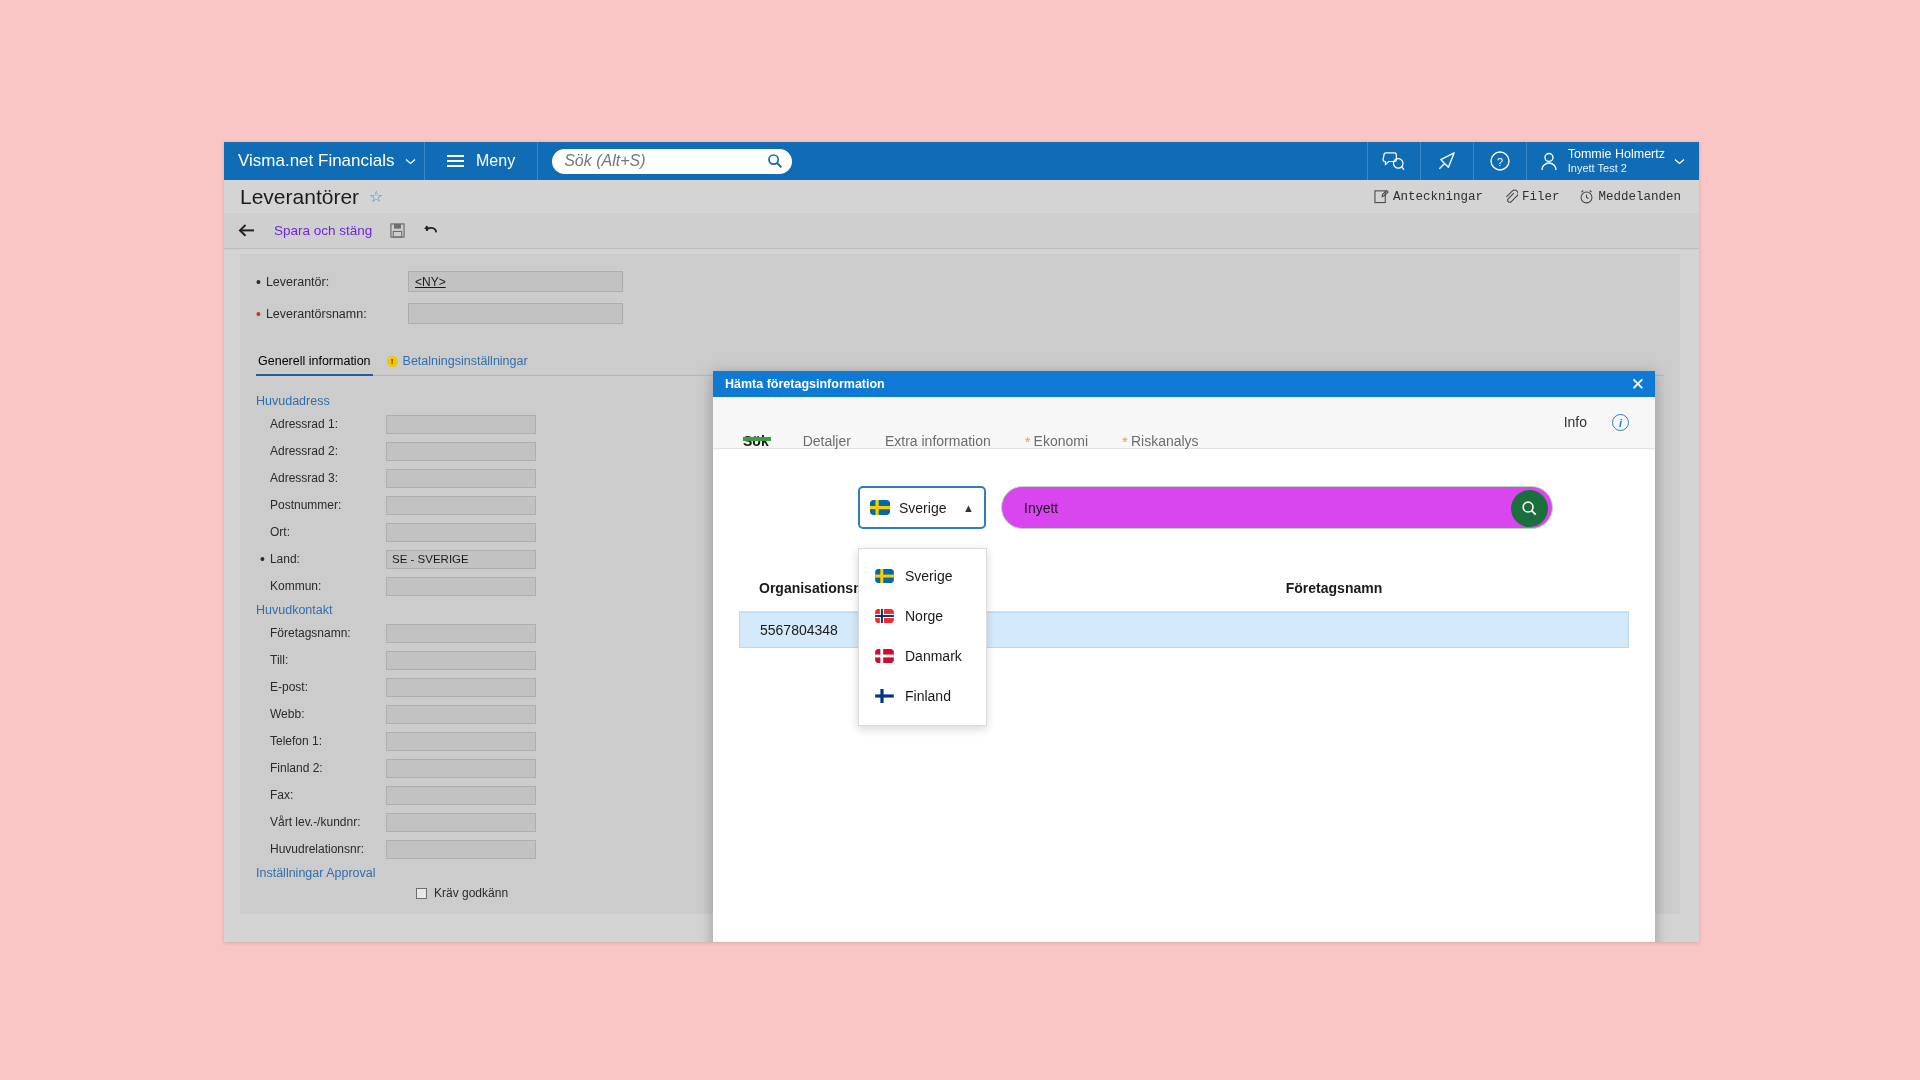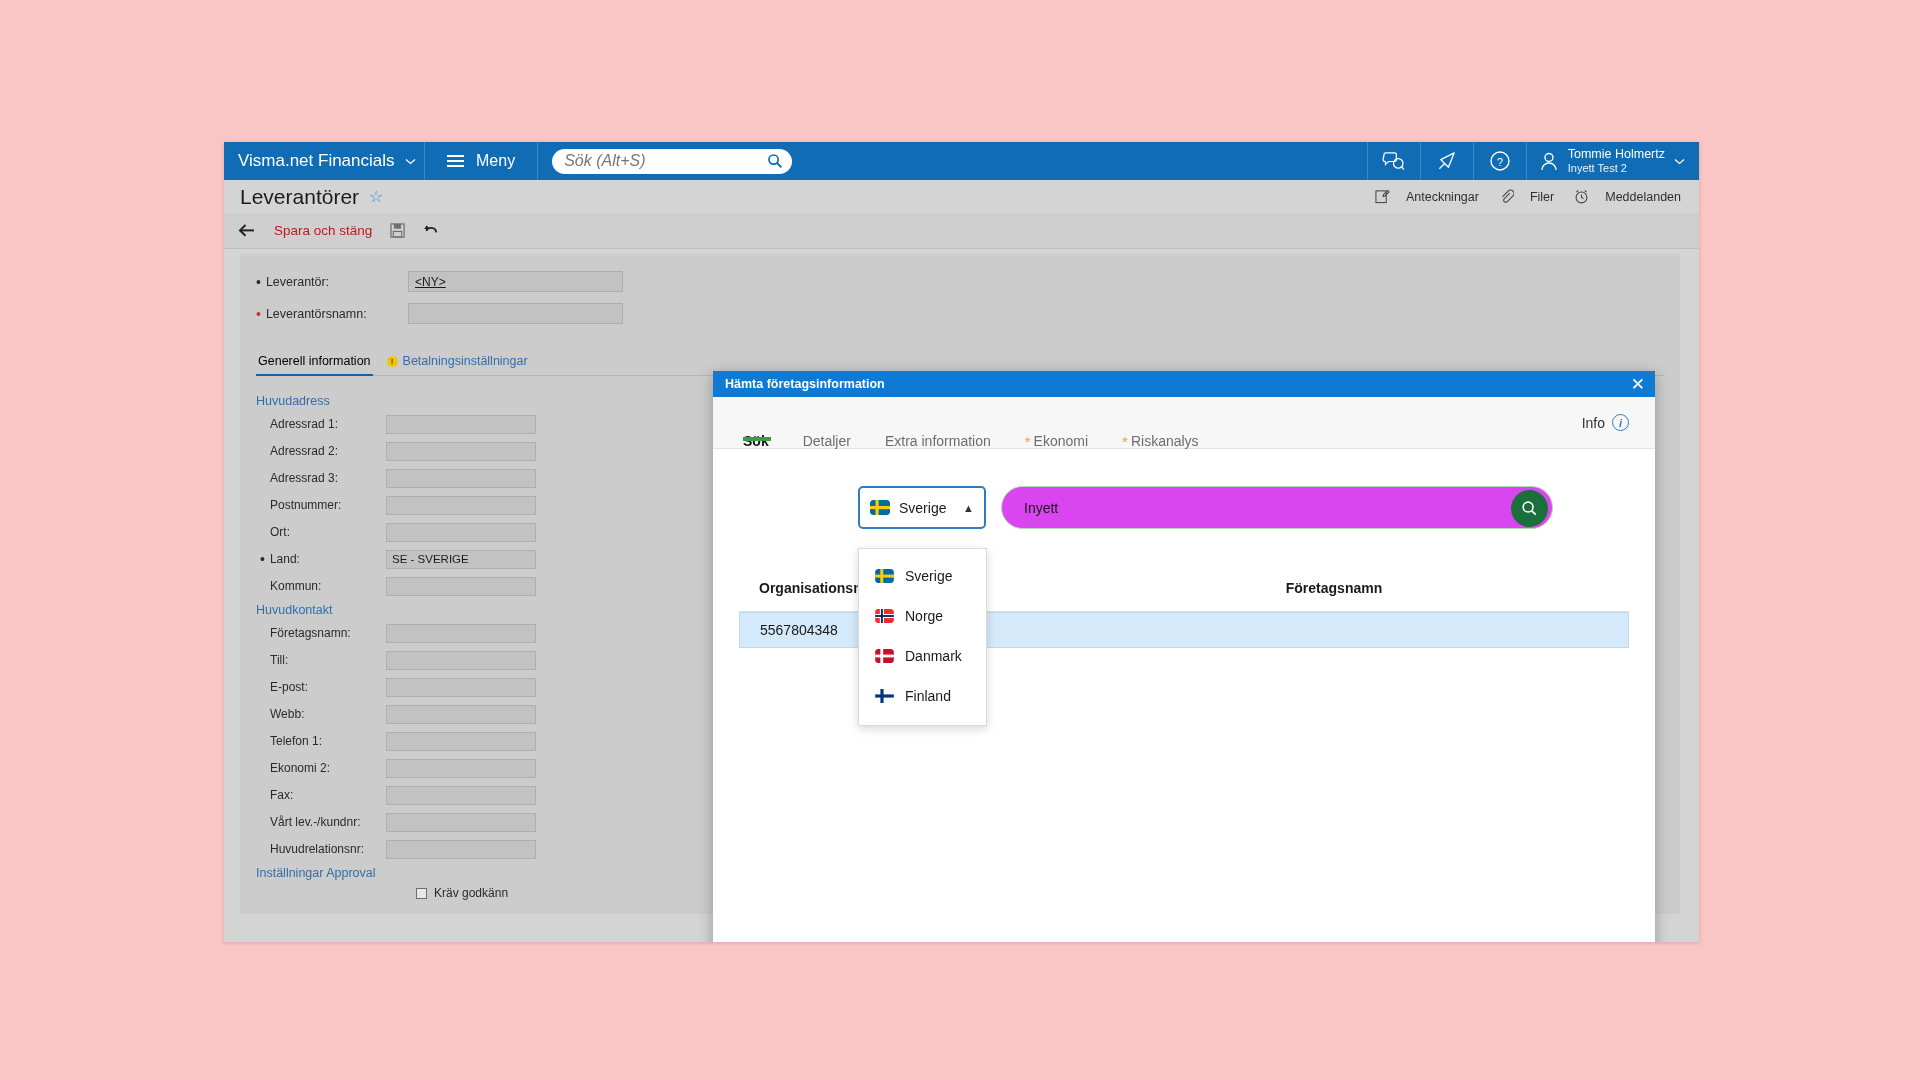--- a/index.html
+++ b/index.html
@@ -86,33 +86,33 @@
     background:#d4d4d4;
     display:flex; align-items:center;
     padding-left: 16px;
   }
   .pagetitle { font-size:21px; color:#1c1c1c; }
   .star { margin-left:10px; color:#3f8fd0; font-size:16px; }
   .pagetools {
     margin-left:auto; display:flex; align-items:center; gap:20px;
     padding-right:18px; font-size:12.5px; color:#2f2f2f;
   }
-  .pagetool { display:flex; align-items:center; gap:16px; cursor:pointer; }
+  .pagetool { display:flex; align-items:center; gap:4px; cursor:pointer;font-family:Liberation Mono, monospace; }
 
   
   .toolbar-row {
     position:absolute; top:71px; left:0;
     width:1475px; height:36px;
     background:#cfcfcf;
     display:flex; align-items:center;
     border-bottom:1px solid #bdbdbd;
     padding-left: 14px; gap:18px;
   }
   .tb-btn { display:flex; align-items:center; cursor:pointer; color:#555; }
-  .tb-label { font-size:13.5px; color:#b91c1c; }
+  .tb-label { font-size:13.5px; color:#6d28d9; }
 
   
   .form-panel {
     position:absolute; top:112px; left:16px;
     width: 1440px; height: 660px;
     background:#cccccc;
   }
   .header-fields { padding: 14px 0 4px 16px; }
   .hf-row { display:flex; align-items:center; height:27px; margin-bottom:5px; }
   .hf-label {
@@ -203,21 +203,21 @@
     margin-right: 34px; cursor:pointer;
     height:52px; display:flex; align-items:flex-end; gap:3px;
   }
   .mtab.active { color:#1a1a1a; font-weight:bold; }
   .mtab.active::after {
     content:""; position:absolute; left:0; width: 28px; height:4px;
     background:#3e9a45; bottom: 8px;
   }
   .ast { color:#e8a33d; font-size:15px; line-height:1; }
   .info-link {
-    margin-left:auto; display:flex; align-items:center; gap:7px;
+    margin-left:auto; display:flex; gap:25px;
     font-size:14px; color:#333; cursor:pointer;
   }
   .info-circ {
     width:17px;height:17px;border-radius:50%;
     border:1.5px solid #2f7dc0; color:#2f7dc0;
     font-size:11px; font-style:italic; font-weight:bold;
     display:flex;align-items:center;justify-content:center;
   }
 
   .modal-body { position:relative; height: 537px; background:#fff; }
@@ -491,21 +491,21 @@
         </div>
         <div class="f-row">
           <div class="f-label">Webb:</div>
           <div class="f-input"></div>
         </div>
         <div class="f-row">
           <div class="f-label">Telefon 1:</div>
           <div class="f-input"></div>
         </div>
         <div class="f-row">
-          <div class="f-label">Ekonomi 2:</div>
+          <div class="f-label">Finland 2:</div>
           <div class="f-input"></div>
         </div>
         <div class="f-row">
           <div class="f-label">Fax:</div>
           <div class="f-input"></div>
         </div>
         <div class="f-row">
           <div class="f-label">Vårt lev.-/kundnr:</div>
           <div class="f-input"></div>
         </div>

